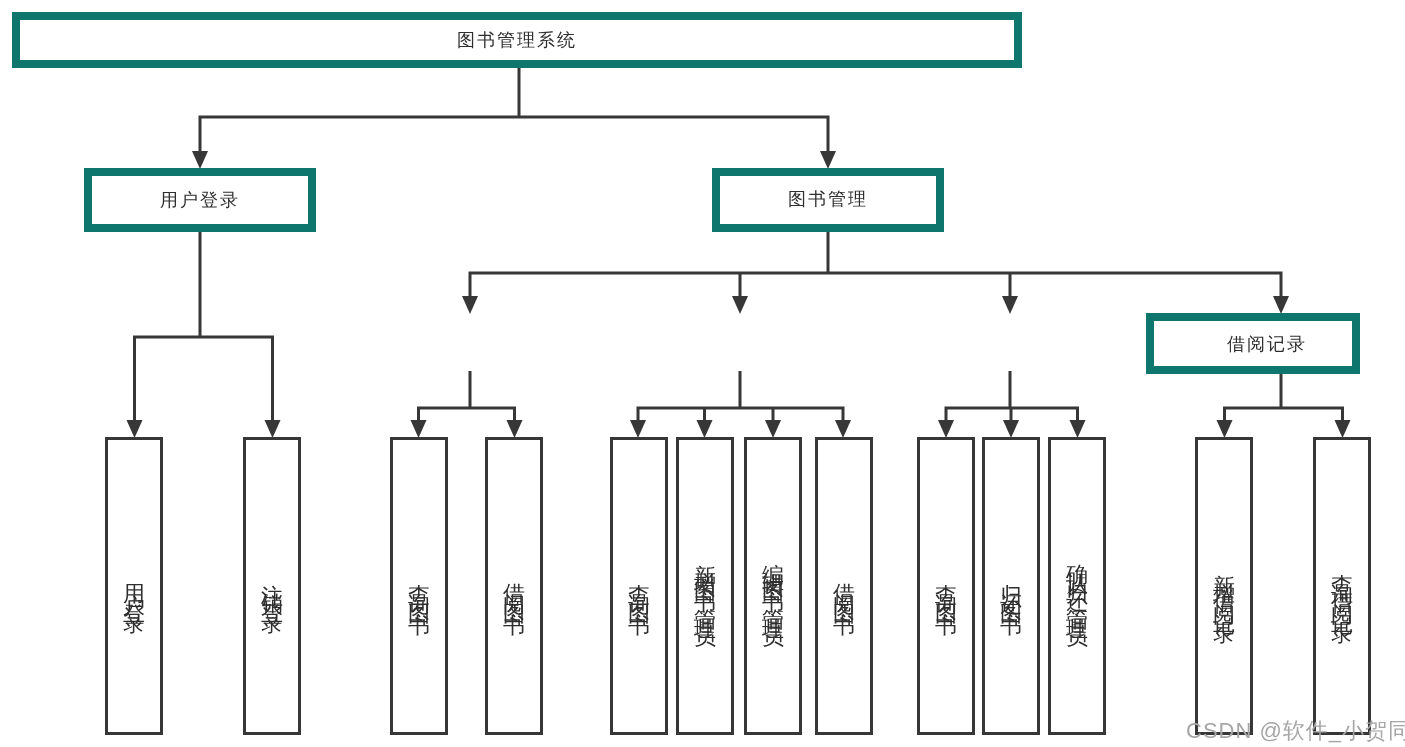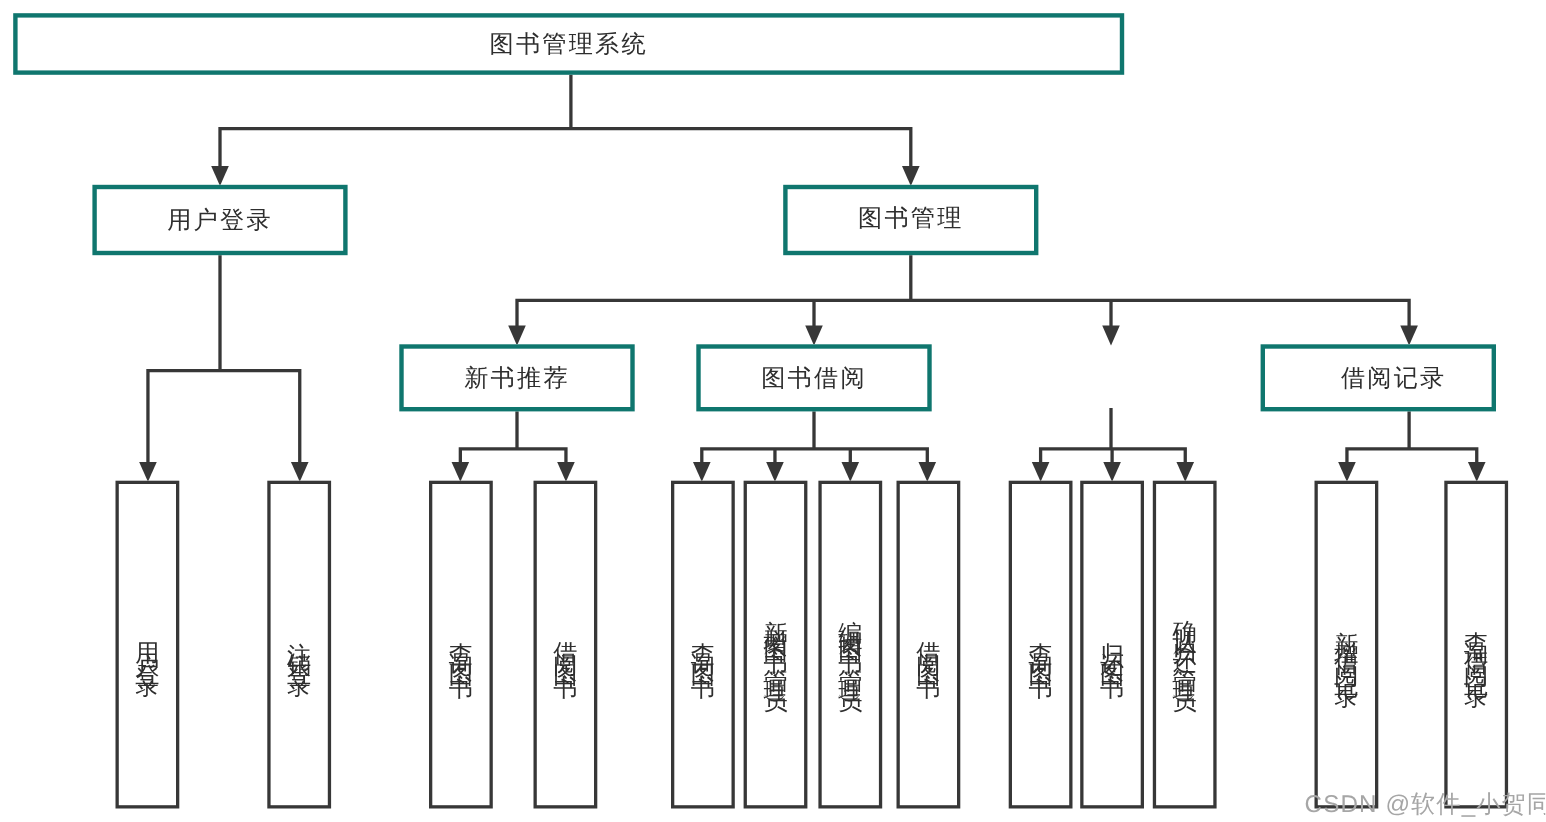--- a/index.html
+++ b/index.html
@@ -10,24 +10,24 @@
     overflow:hidden;
     font-family:"Liberation Sans","DejaVu Sans",sans-serif;
     color:#2e2e2e;
   }
   .connectors{position:absolute;left:0;top:0;width:1405px;height:747px;}
   .connectors path{stroke:#373737;stroke-width:3;fill:none;}
   .connectors polygon{fill:#373737;stroke:none;}
   .box{
     position:absolute;
     background:#ffffff;
-    border:4px solid #0f766e;
+    border:8px solid #0f766e;
     box-sizing:border-box;
     display:flex;align-items:center;justify-content:center;
-    font-size:22px;letter-spacing:2px;line-height:1;
+    font-size:18px;letter-spacing:2px;line-height:1;
     white-space:nowrap;
   }
   .root{left:12px;top:12px;width:1010px;height:56px;}
   .lvl2{top:168px;width:232px;height:64px;}
   .b-user-login{left:84px;}
   .b-book-mgmt{left:712px;font-family:Liberation Mono, monospace;}
   .lvl3{top:313px;width:214px;height:61px;}
   .b-new-book{left:363px;}
   .b-borrowing{left:633px;}
   .b-current{left:903px;}
@@ -110,22 +110,20 @@
       <polygon points="1216.5,420 1232.5,420 1224.5,438"></polygon>
       <polygon points="1334.5,420 1350.5,420 1342.5,438"></polygon>
     </g>
   </svg>
 
   <div class="box root">图书管理系统</div>
 
   <div class="box lvl2 b-user-login">用户登录</div>
   <div class="box lvl2 b-book-mgmt">图书管理</div>
 
-  <div class="box lvl3 b-new-book">新书推荐</div>
-  <div class="box lvl3 b-borrowing">图书借阅</div>
   <div class="box lvl3 b-records">借阅记录</div>
 
   <div class="leaf lf0">
     <span>用户登录</span>
   </div>
   <div class="leaf lf1">
     <span>注销登录</span>
   </div>
   <div class="leaf lf2">
     <span>查询图书</span>

